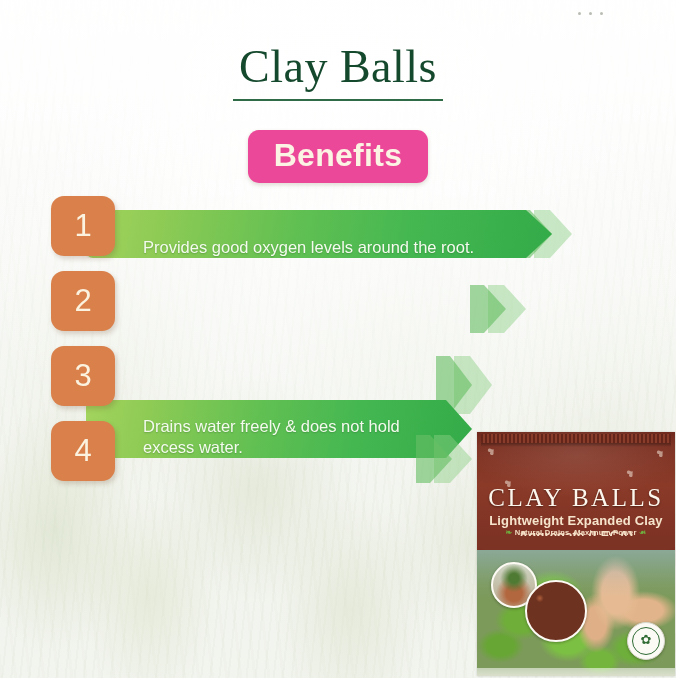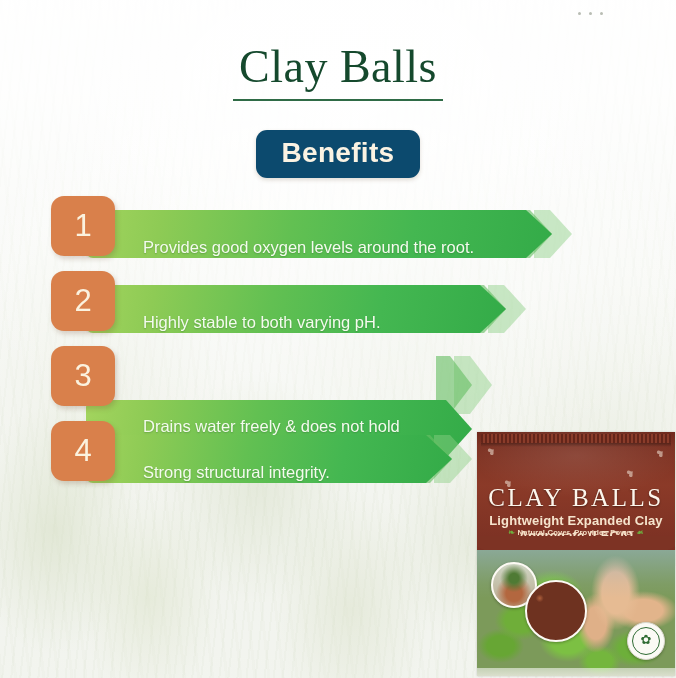--- a/index.html
+++ b/index.html
@@ -97,23 +97,23 @@
 
   
   .benefits-wrap {
     position: absolute;
     top: 130px;
     left: 0; right: 0;
     text-align: center;
   }
   .benefits-pill {
     display: inline-block;
-    background: #0c4a6e;
+    background: #ec4899;
     color: #fbf3e3;
-    font-size: 28px;
+    font-size: 32px;
     font-weight: bold;
     letter-spacing: 0.3px;
     padding: 7px 26px 9px 26px;
     border-radius: 11px;
     box-shadow: 0 2px 4px rgba(90,60,30,0.18);
     text-align: center;
   }
 
   
   .rows {
@@ -401,61 +401,55 @@
       <div class="echo" style="left:516px; width:36px;"></div>
       <div class="arrow" style="width:466px;">
         <div class="arrow-text">Provides good oxygen levels around the root.</div>
       </div>
       <div class="num-badge">1</div>
     </div>
 
     <div class="row">
       <div class="echo e2" style="left:488px; width:38px;"></div>
       <div class="echo" style="left:470px; width:36px;"></div>
-      <div class="arrow" style="width:420px;">
-        <div class="arrow-text">Highly stable to both varying pH.</div>
-      </div>
       <div class="num-badge">2</div>
     </div>
 
     <div class="row tall">
       <div class="echo e2" style="left:454px; width:38px;"></div>
       <div class="echo" style="left:436px; width:36px;"></div>
       <div class="arrow" style="width:386px;">
         <div class="arrow-text">Drains water freely &amp; does not hold
 excess water.</div>
       </div>
       <div class="num-badge">3</div>
     </div>
 
     <div class="row">
       <div class="echo e2" style="left:434px; width:38px;"></div>
       <div class="echo" style="left:416px; width:36px;"></div>
-      <div class="arrow" style="width:366px;">
-        <div class="arrow-text">Strong structural integrity.</div>
-      </div>
       <div class="num-badge">4</div>
     </div>
 
   </div>
 
   <div class="product">
     <div class="pouch-top"></div>
     <div class="pouch-seal"></div>
 
     <div class="sprout" style="left:9px; top:14px;">❥</div>
     <div class="sprout" style="left:178px; top:16px;">❥</div>
     <div class="sprout" style="left:26px; top:46px;">❥</div>
     <div class="sprout" style="left:148px; top:36px;">❥</div>
 
     <div class="pack-title">CLAY BALLS</div>
     <div class="pack-sub">Lightweight Expanded Clay Aggregate (LECA)</div>
     <div class="pack-tag">
       <span class="leaf">❧</span>
-      <span>Natural Cover, Provides Power</span>
+      <span>Natural Drains, Maximum Power</span>
       <span class="leaf">☙</span>
     </div>
 
     <div class="pouch-wave"></div>
 
     <div class="pouch-photo">
       <div class="photo-layer"></div>
     </div>
 
     <div class="inset inset-plant"></div>

